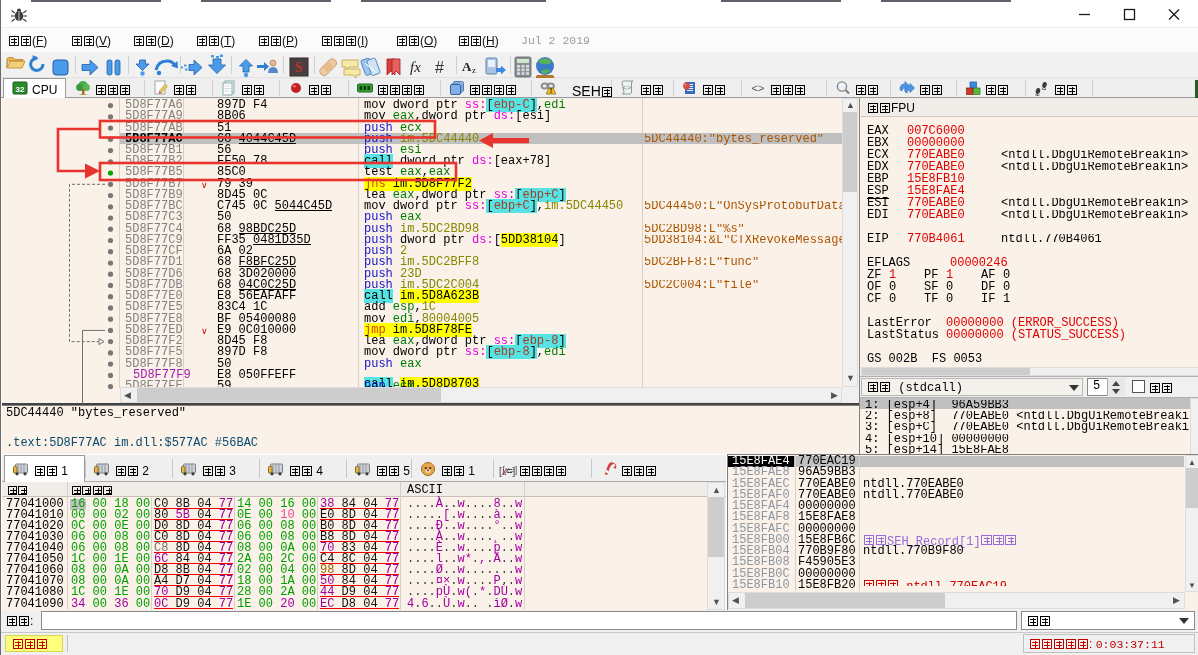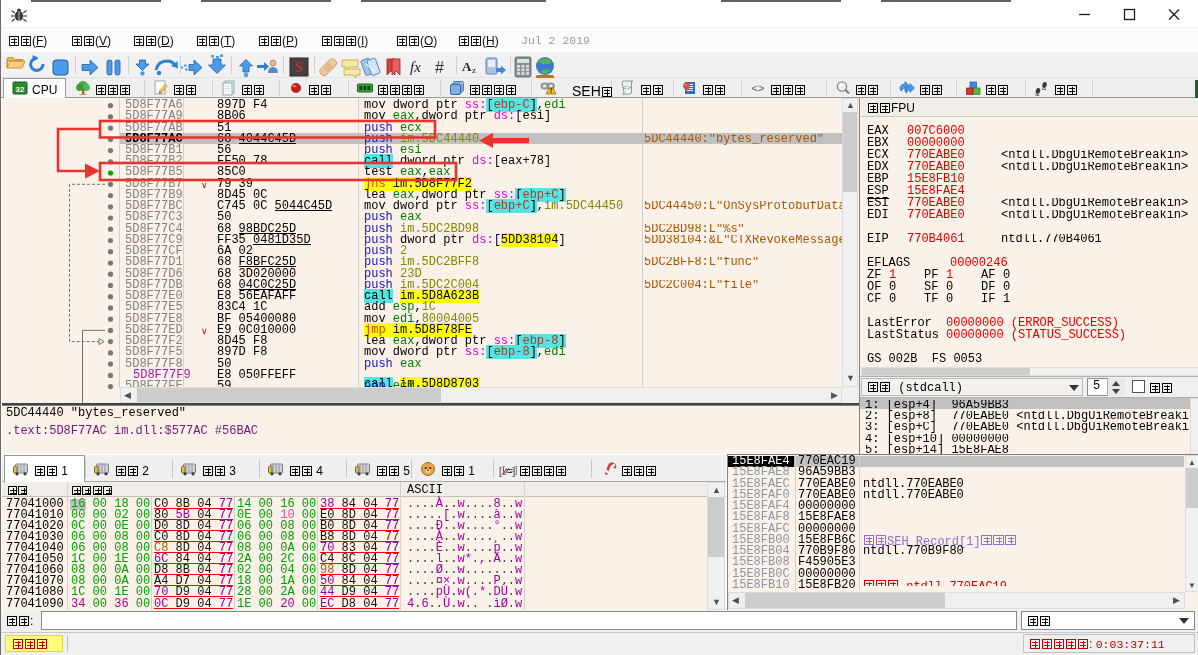--- a/index.html
+++ b/index.html
@@ -416,21 +416,21 @@
     <div class="arr" style="left:845px;top:101px">▲</div>
     <div class="arr" style="left:845px;top:374px">▼</div>
     <div class="abs" style="left:841px;top:387px;width:16px;height:16px;background:#f0f0f0"></div>
     <div class="sbt" style="left:842px;top:112px;width:14px;height:80px"></div>
     <div class="sb" style="left:119px;top:387px;width:722px;height:16px"></div>
     <div class="arr" style="left:123px;top:391px">◀</div>
     <div class="arr" style="left:830px;top:391px">▶</div>
     <div class="sbt" style="left:136px;top:388px;width:304px;height:14px"></div>
     <div class="abs" style="left:1px;top:405px;width:857px;height:49px;background:#faf1e8;border-top:1px solid #808080"></div>
     <div class="abs mono" style="left:5px;top:408px;color:#000">5DC44440 "bytes_reserved"</div>
-    <div class="abs mono" style="left:5px;top:426px;color:#701a75">.text:5D8F77AC im.dll:$577AC #56BAC</div>
+    <div class="abs mono" style="left:5px;top:438px;color:#0c4a6e">.text:5D8F77AC im.dll:$577AC #56BAC</div>
     <div class="abs" style="left:858px;top:98px;width:340px;height:357px;background:#faf1e8;border-left:1px solid #808080"></div>
     <div class="abs" style="left:860px;top:98px;width:338px;height:19px;background:#f0ede8;border-bottom:1px solid #d0c8c0"></div>
     <div class="abs sans" style="left:866px;top:101px;font-size:12px"><i class="cj"></i><i class="cj"></i>FPU</div>
     <div class="abs mono" style="left:866px;top:125.5px"><span style="color:#000;">EAX</span></div>
     <div class="abs mono" style="left:906px;top:125.5px;color:#e00000">007C6000</div>
     <div class="abs mono" style="left:866px;top:137.5px"><span style="color:#000;">EBX</span></div>
     <div class="abs mono" style="left:906px;top:137.5px;color:#e00000">00000000</div>
     <div class="abs mono" style="left:866px;top:149.5px"><span style="color:#000;">ECX</span></div>
     <div class="abs mono" style="left:906px;top:149.5px;color:#e00000">770EABE0</div>
     <div class="abs mono" style="left:1000px;top:149.5px;color:#000;max-width:190px;overflow:hidden">&lt;ntdll.DbgUiRemoteBreakin&gt;</div>
@@ -617,21 +617,21 @@
     <div class="abs mono" style="left:319px;top:521.1px"><span class="ur"><i style="color:#111">B0</i> <i style="color:#111">8D</i> <i style="color:#111">04</i> <i style="color:#a000a0">77</i></span></div>
     <div class="abs mono" style="left:406px;top:521.1px"><i style="color:#3c3c3c">.</i><i style="color:#3c3c3c">.</i><i style="color:#3c3c3c">.</i><i style="color:#3c3c3c">.</i><i style="color:#a000a0">Ð</i><i style="color:#3c3c3c">.</i><i style="color:#3c3c3c">.</i><i style="color:#a000a0">w</i><i style="color:#3c3c3c">.</i><i style="color:#3c3c3c">.</i><i style="color:#3c3c3c">.</i><i style="color:#3c3c3c">.</i><i style="color:#a000a0">°</i><i style="color:#3c3c3c">.</i><i style="color:#3c3c3c">.</i><i style="color:#a000a0">w</i></div>
     <div class="abs mono" style="left:5px;top:532.1px;color:#000">77041030</div>
     <div class="abs mono" style="left:70px;top:532.1px"><i style="color:#00a000">06</i> <i style="color:#00a000">00</i> <i style="color:#00a000">08</i> <i style="color:#00a000">00</i></div>
     <div class="abs mono" style="left:153px;top:532.1px"><span class="ur"><i style="color:#111">C0</i> <i style="color:#111">8D</i> <i style="color:#111">04</i> <i style="color:#a000a0">77</i></span></div>
     <div class="abs mono" style="left:236px;top:532.1px"><i style="color:#00a000">06</i> <i style="color:#00a000">00</i> <i style="color:#00a000">08</i> <i style="color:#00a000">00</i></div>
     <div class="abs mono" style="left:319px;top:532.1px"><span class="ur"><i style="color:#111">B8</i> <i style="color:#111">8D</i> <i style="color:#111">04</i> <i style="color:#a000a0">77</i></span></div>
     <div class="abs mono" style="left:406px;top:532.1px"><i style="color:#3c3c3c">.</i><i style="color:#3c3c3c">.</i><i style="color:#3c3c3c">.</i><i style="color:#3c3c3c">.</i><i style="color:#a000a0">À</i><i style="color:#3c3c3c">.</i><i style="color:#3c3c3c">.</i><i style="color:#a000a0">w</i><i style="color:#3c3c3c">.</i><i style="color:#3c3c3c">.</i><i style="color:#3c3c3c">.</i><i style="color:#3c3c3c">.</i><i style="color:#a000a0">¸</i><i style="color:#3c3c3c">.</i><i style="color:#3c3c3c">.</i><i style="color:#a000a0">w</i></div>
     <div class="abs mono" style="left:5px;top:543.2px;color:#000">77041040</div>
     <div class="abs mono" style="left:70px;top:543.2px"><i style="color:#00a000">06</i> <i style="color:#00a000">00</i> <i style="color:#00a000">08</i> <i style="color:#00a000">00</i></div>
-    <div class="abs mono" style="left:153px;top:543.2px"><span class="ur"><i style="color:#a16207">C8</i> <i style="color:#111">8D</i> <i style="color:#111">04</i> <i style="color:#a000a0">77</i></span></div>
+    <div class="abs mono" style="left:153px;top:543.2px"><span class="ur"><i style="color:#737373">C8</i> <i style="color:#111">8D</i> <i style="color:#111">04</i> <i style="color:#a000a0">77</i></span></div>
     <div class="abs mono" style="left:236px;top:543.2px"><i style="color:#00a000">08</i> <i style="color:#00a000">00</i> <i style="color:#00a000">0A</i> <i style="color:#00a000">00</i></div>
     <div class="abs mono" style="left:319px;top:543.2px"><span class="ur"><i style="color:#a000a0">70</i> <i style="color:#111">83</i> <i style="color:#111">04</i> <i style="color:#a000a0">77</i></span></div>
     <div class="abs mono" style="left:406px;top:543.2px"><i style="color:#3c3c3c">.</i><i style="color:#3c3c3c">.</i><i style="color:#3c3c3c">.</i><i style="color:#3c3c3c">.</i><i style="color:#a000a0">È</i><i style="color:#3c3c3c">.</i><i style="color:#3c3c3c">.</i><i style="color:#a000a0">w</i><i style="color:#3c3c3c">.</i><i style="color:#3c3c3c">.</i><i style="color:#3c3c3c">.</i><i style="color:#3c3c3c">.</i><i style="color:#a000a0">p</i><i style="color:#3c3c3c">.</i><i style="color:#3c3c3c">.</i><i style="color:#a000a0">w</i></div>
     <div class="abs mono" style="left:5px;top:554.2px;color:#000">77041050</div>
     <div class="abs mono" style="left:70px;top:554.2px"><i style="color:#00a000">1C</i> <i style="color:#00a000">00</i> <i style="color:#00a000">1E</i> <i style="color:#00a000">00</i></div>
     <div class="abs mono" style="left:153px;top:554.2px"><span class="ur"><i style="color:#a000a0">6C</i> <i style="color:#111">84</i> <i style="color:#111">04</i> <i style="color:#a000a0">77</i></span></div>
     <div class="abs mono" style="left:236px;top:554.2px"><i style="color:#00a000">2A</i> <i style="color:#00a000">00</i> <i style="color:#00a000">2C</i> <i style="color:#00a000">00</i></div>
     <div class="abs mono" style="left:319px;top:554.2px"><span class="ur"><i style="color:#111">C4</i> <i style="color:#111">8C</i> <i style="color:#111">04</i> <i style="color:#a000a0">77</i></span></div>
     <div class="abs mono" style="left:406px;top:554.2px"><i style="color:#3c3c3c">.</i><i style="color:#3c3c3c">.</i><i style="color:#3c3c3c">.</i><i style="color:#3c3c3c">.</i><i style="color:#a000a0">l</i><i style="color:#3c3c3c">.</i><i style="color:#3c3c3c">.</i><i style="color:#a000a0">w</i><i style="color:#a000a0">*</i><i style="color:#3c3c3c">.</i><i style="color:#a000a0">,</i><i style="color:#3c3c3c">.</i><i style="color:#a000a0">Ä</i><i style="color:#3c3c3c">.</i><i style="color:#3c3c3c">.</i><i style="color:#a000a0">w</i></div>
     <div class="abs mono" style="left:5px;top:565.3px;color:#000">77041060</div>

